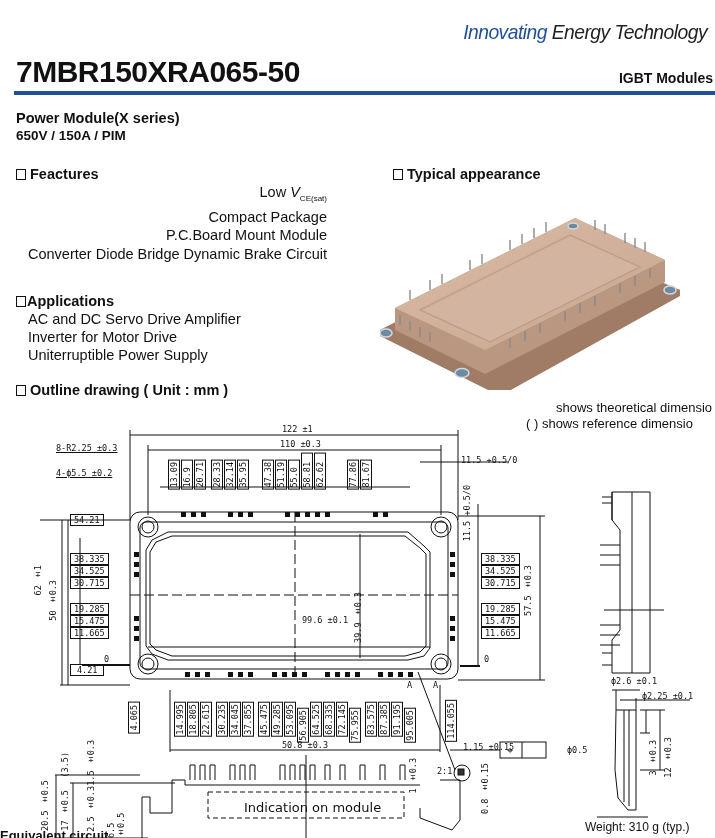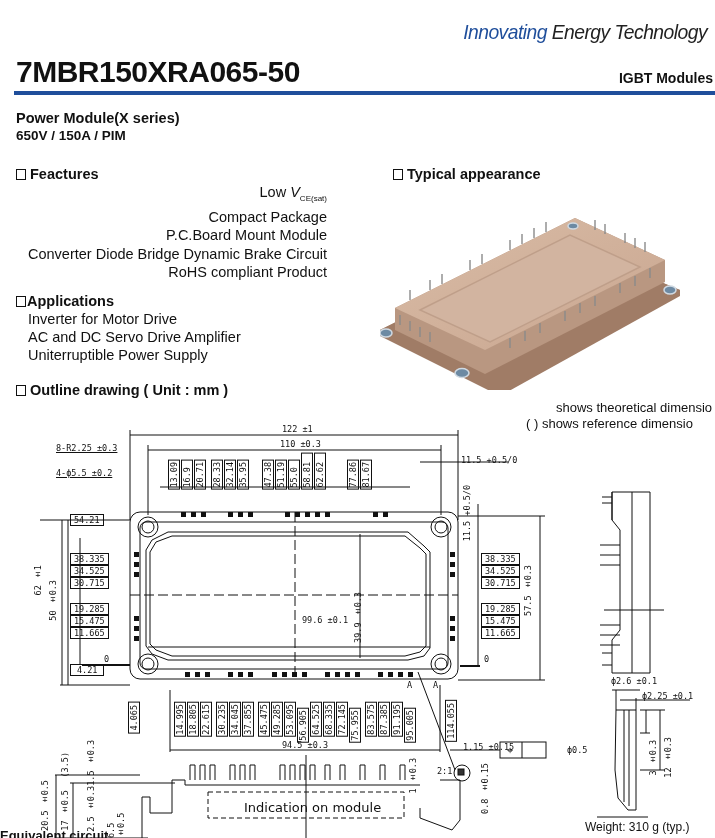--- a/index.html
+++ b/index.html
@@ -36,29 +36,28 @@
 <div class="abs sub2">650V / 150A / PIM</div>
 
 <div class="abs sec-h" style="left:16px;top:166px;">
   <span class="box"></span><span>Feactures</span>
 </div>
 <div class="abs list" style="left:28px;top:183px;text-align:right;">
   <div><span>Low </span><i>V</i><sub style="font-size:8px;">CE(sat)</sub></div>
   <div>Compact Package</div>
   <div>P.C.Board Mount Module</div>
   <div>Converter Diode Bridge Dynamic Brake Circuit</div>
-  <div>RoHS compliant Product</div>
 </div>
 
 <div class="abs sec-h" style="left:16px;top:293px;text-align:right;">
   <span class="box" style="margin-right:1px"></span><span>Applications</span>
 </div>
 <div class="abs list" style="left:28px;top:310px;">
+  <div>AC and DC Servo Drive Amplifier</div>
   <div>Inverter for Motor Drive</div>
-  <div>AC and DC Servo Drive Amplifier</div>
   <div>Uniterruptible Power Supply</div>
 </div>
 
 <div class="abs sec-h" style="left:16px;top:382px;">
   <span class="box"></span><span>Outline drawing ( Unit : mm )</span>
 </div>
 
 <div class="abs sec-h" style="left:393px;top:166px;">
   <span class="box"></span><span>Typical appearance</span>
 </div>
@@ -344,21 +343,21 @@
   <div class="dim" style="writing-mode:vertical-rl;transform:rotate(180deg);border:1px solid #111;padding:1px 0;">64.525</div>
   <div class="dim" style="writing-mode:vertical-rl;transform:rotate(180deg);border:1px solid #111;padding:1px 0;">68.335</div>
   <div class="dim" style="writing-mode:vertical-rl;transform:rotate(180deg);border:1px solid #111;padding:1px 0;">72.145</div>
   <div class="dim" style="writing-mode:vertical-rl;transform:rotate(180deg);border:1px solid #111;padding:1px 0;margin-top:6px;">75.955</div>
   <div class="dim" style="writing-mode:vertical-rl;transform:rotate(180deg);border:1px solid #111;padding:1px 0;margin-left:3px;">83.575</div>
   <div class="dim" style="writing-mode:vertical-rl;transform:rotate(180deg);border:1px solid #111;padding:1px 0;">87.385</div>
   <div class="dim" style="writing-mode:vertical-rl;transform:rotate(180deg);border:1px solid #111;padding:1px 0;">91.195</div>
   <div class="dim" style="writing-mode:vertical-rl;transform:rotate(180deg);border:1px solid #111;padding:1px 0;margin-top:6px;">95.005</div>
 </div>
 <div class="abs dim" style="left:445px;top:700px;writing-mode:vertical-rl;transform:rotate(180deg);border:1px solid #111;padding:2px 0;">114.055</div>
-<div class="abs dim" style="left:282px;top:740px;">94.5 ±0.3</div>
+<div class="abs dim" style="left:282px;top:740px;">50.8 ±0.3</div>
 <div class="abs dim" style="left:407px;top:680px;">A</div>
 <div class="abs dim" style="left:433px;top:680px;">A</div>
 
 <div class="abs dim" style="left:40px;top:780px;writing-mode:vertical-rl;transform:rotate(180deg);">20.5 ±0.5</div>
 <div class="abs dim" style="left:60px;top:790px;writing-mode:vertical-rl;transform:rotate(180deg);">17 ±0.5</div>
 <div class="abs dim" style="left:60px;top:752px;writing-mode:vertical-rl;transform:rotate(180deg);">(3.5)</div>
 <div class="abs dim" style="left:86px;top:740px;writing-mode:vertical-rl;transform:rotate(180deg);">1.5 ±0.3</div>
 <div class="abs dim" style="left:86px;top:786px;writing-mode:vertical-rl;transform:rotate(180deg);">2.5 ±0.3</div>
 <div class="abs dim" style="left:106px;top:795px;writing-mode:vertical-rl;transform:rotate(180deg);">6.5 ±0.5</div>
 <div class="abs dim" style="left:408px;top:758px;writing-mode:vertical-rl;transform:rotate(180deg);">1 ±0.3</div>

